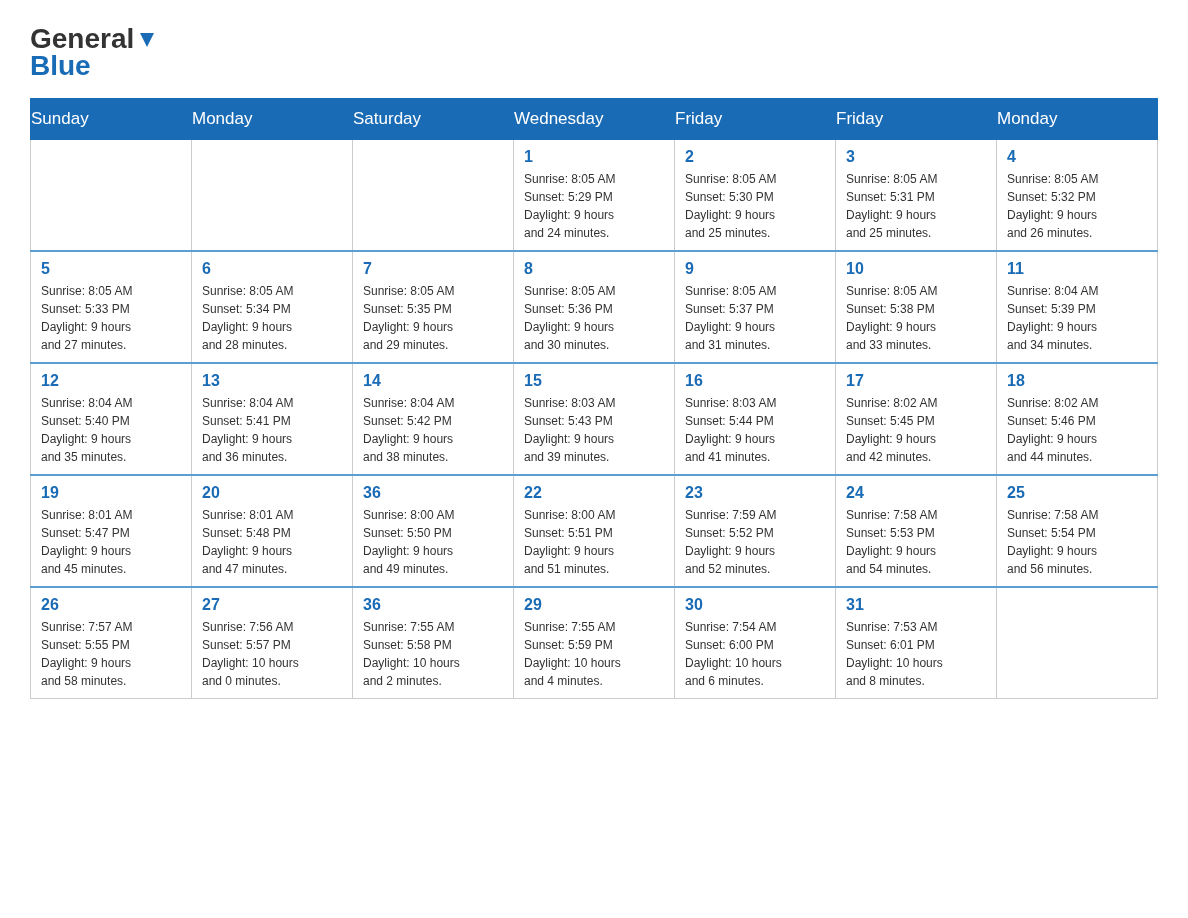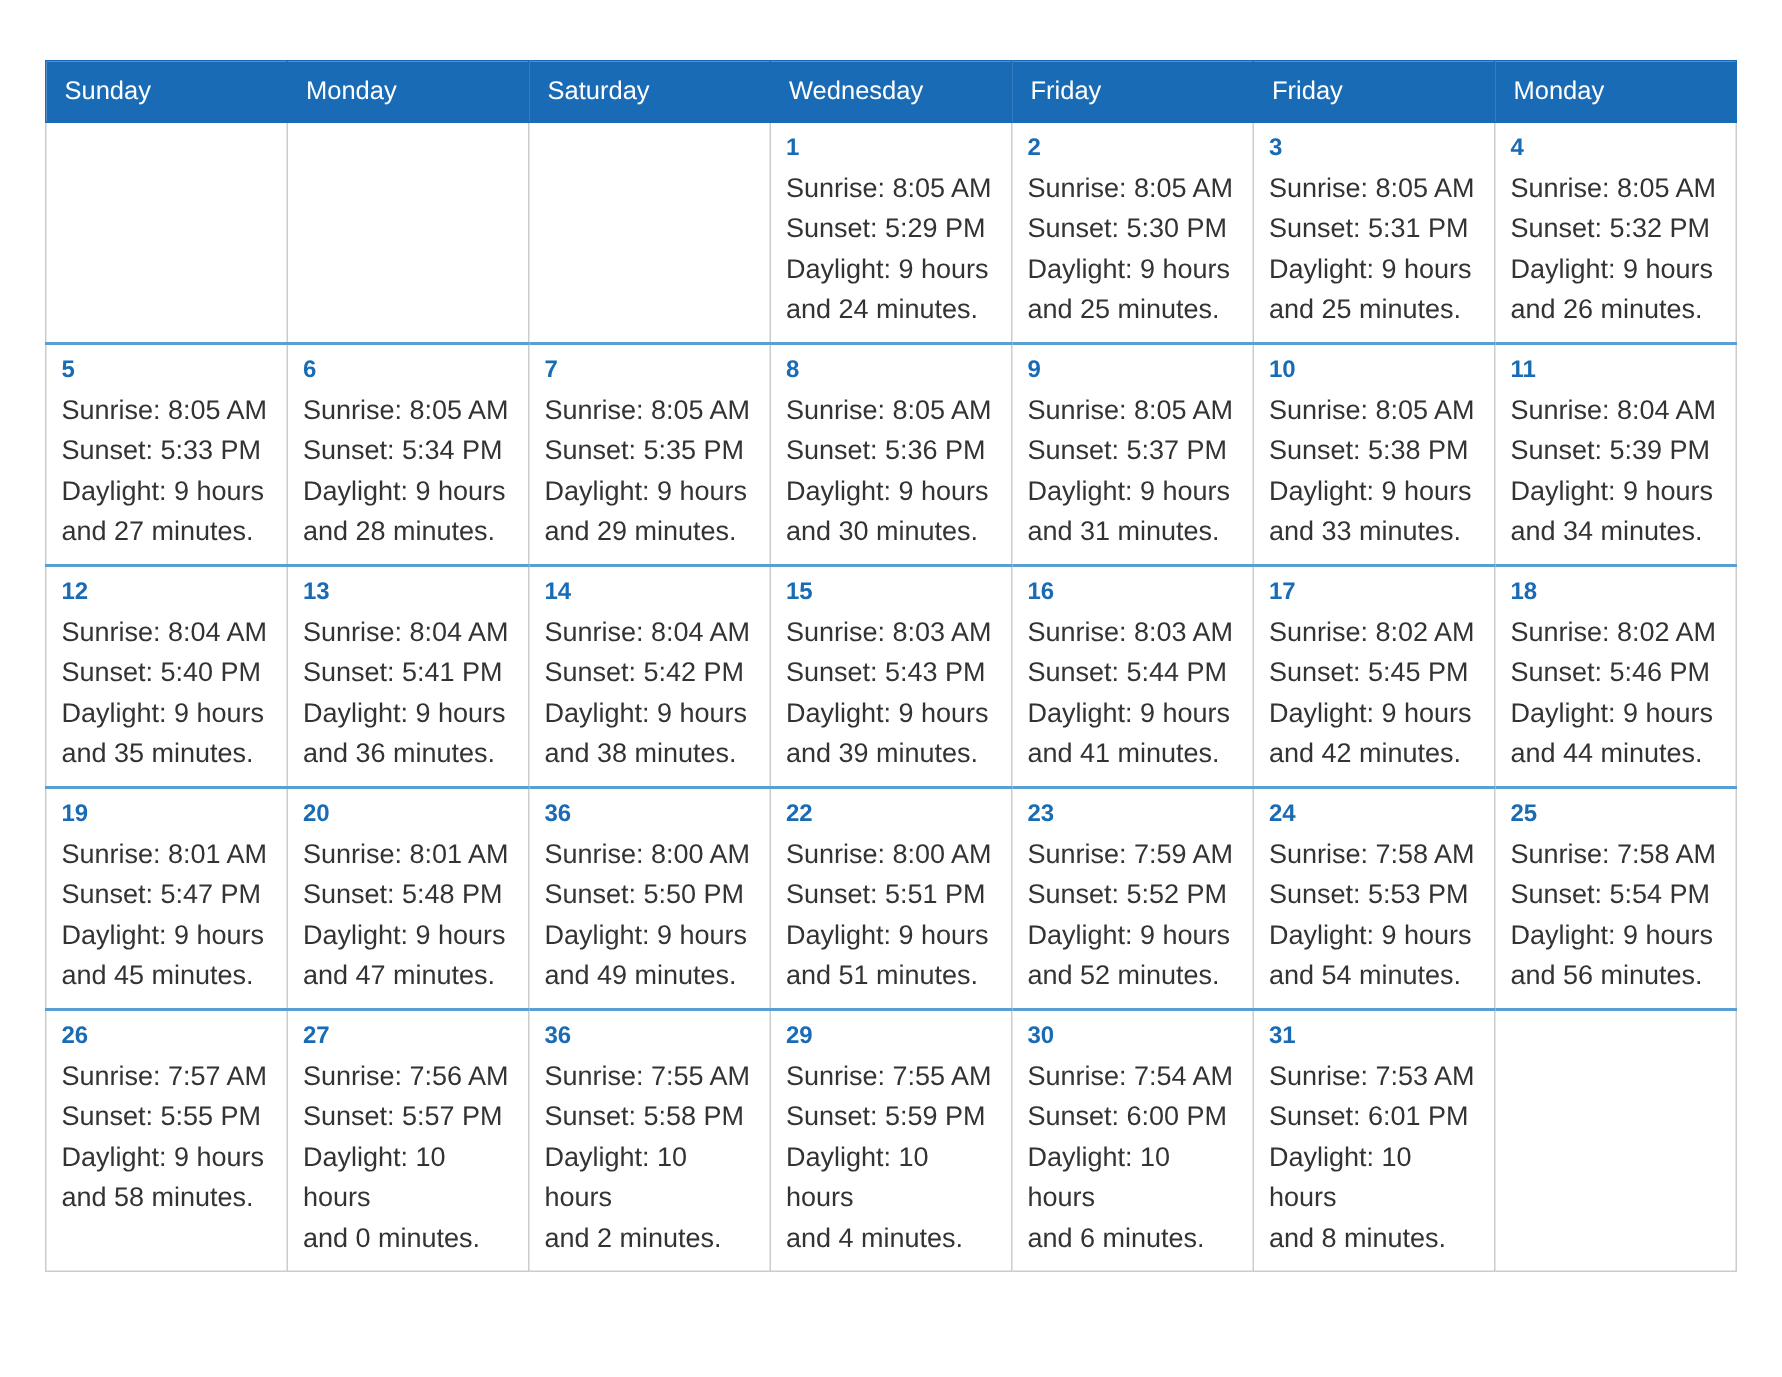--- a/index.html
+++ b/index.html
@@ -49,21 +49,21 @@
     .calendar-table {
       width: 100%;
       border-collapse: collapse;
       table-layout: fixed;
     }
     .calendar-table thead tr th {
       background-color: #1a6bb5;
       color: #fff;
       font-size: 17px;
       font-weight: normal;
-      padding: 10px 12px;
+      padding: 10px 0;
       text-align: left;
       border: 1px solid #1a6bb5;
     }
     .calendar-table tbody tr td {
       border: 1px solid #ccc;
       vertical-align: top;
       padding: 8px 10px;
       font-size: 13px;
       color: #333;
       height: 110px;
@@ -72,32 +72,43 @@
       background: #fff;
     }
     .day-number {
       font-size: 16px;
       font-weight: bold;
       color: #1a6bb5;
       display: block;
       margin-bottom: 4px;
     }
     .day-info {
-      font-size: 18px;
+      font-size: 12px;
       color: #333;
       line-height: 1.5;
     }
     .calendar-table tbody tr:not(:last-child) td {
       border-bottom: 2px solid #5a9fd4;
     }
   </style>
 </head>
 <body>
 
 <div class="header-area">
+  <div class="logo">
+    <div style="display:flex; flex-direction:column; line-height:1.1;">
+      <div style="display:flex; align-items:center;">
+        <span class="logo-text-general">General</span>
+        <svg width="22" height="22" viewBox="0 0 22 22" style="margin-left:2px; margin-top:2px;">
+          <polygon points="4,4 18,4 11,18" fill="#1a6bb5"></polygon>
+        </svg>
+      </div>
+      <span class="logo-text-blue" style="margin-top:-4px;">Blue</span>
+    </div>
+  </div>
 </div>
 
 <table class="calendar-table">
   <thead>
     <tr>
     <th>Sunday</th>
         <th>Monday</th>
         <th>Saturday</th>
         <th>Wednesday</th>
         <th>Friday</th>

